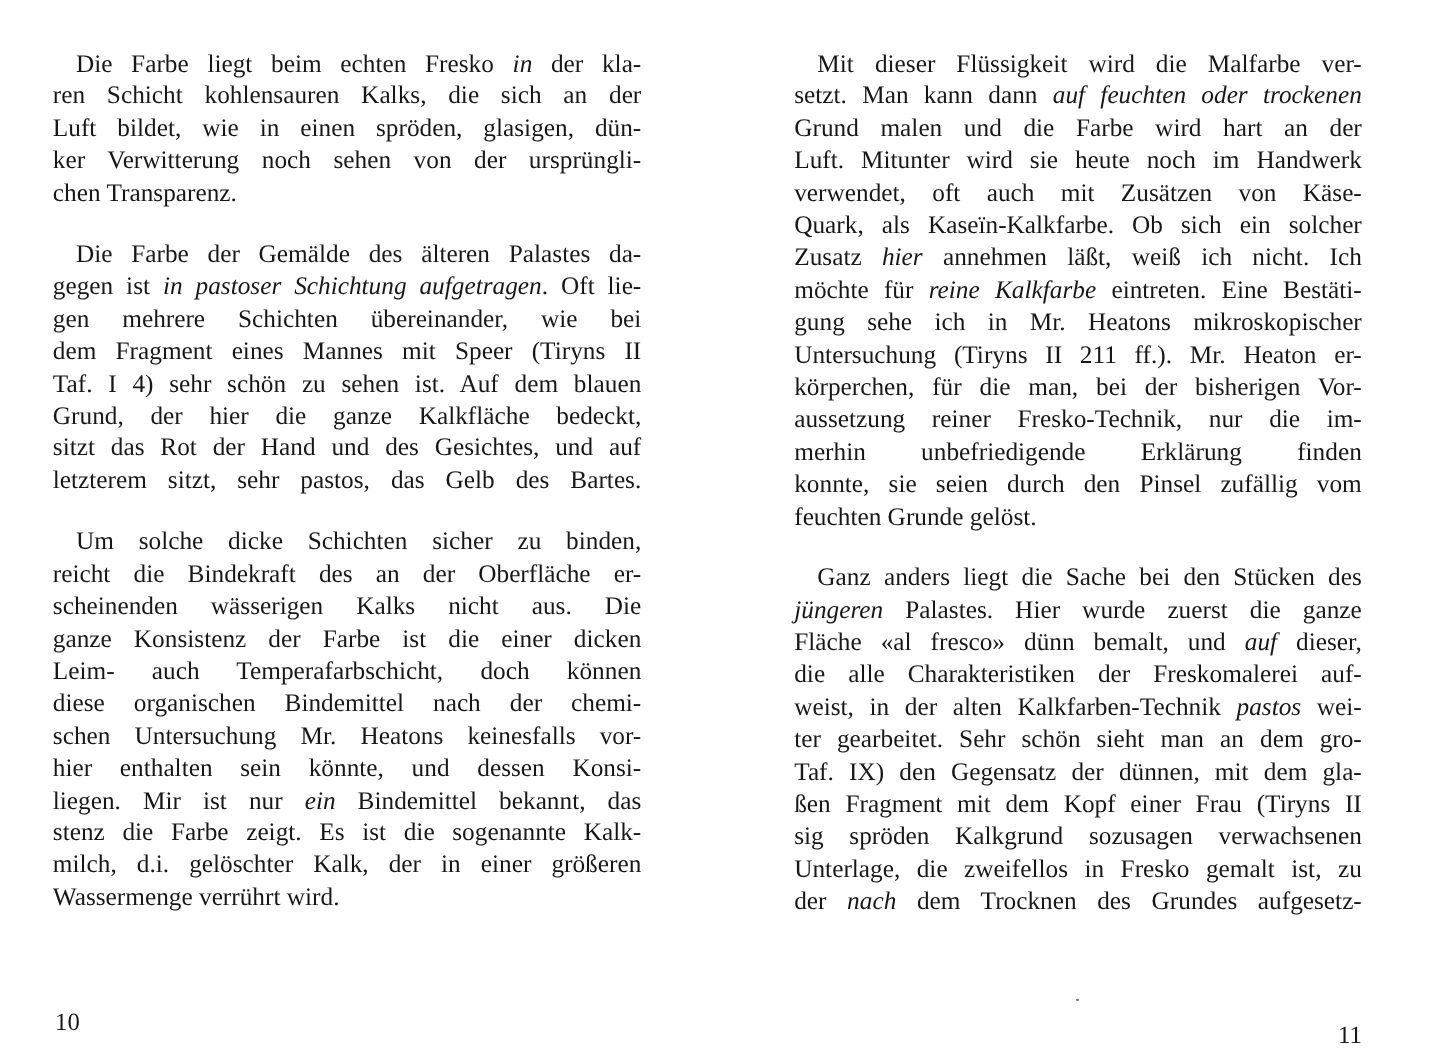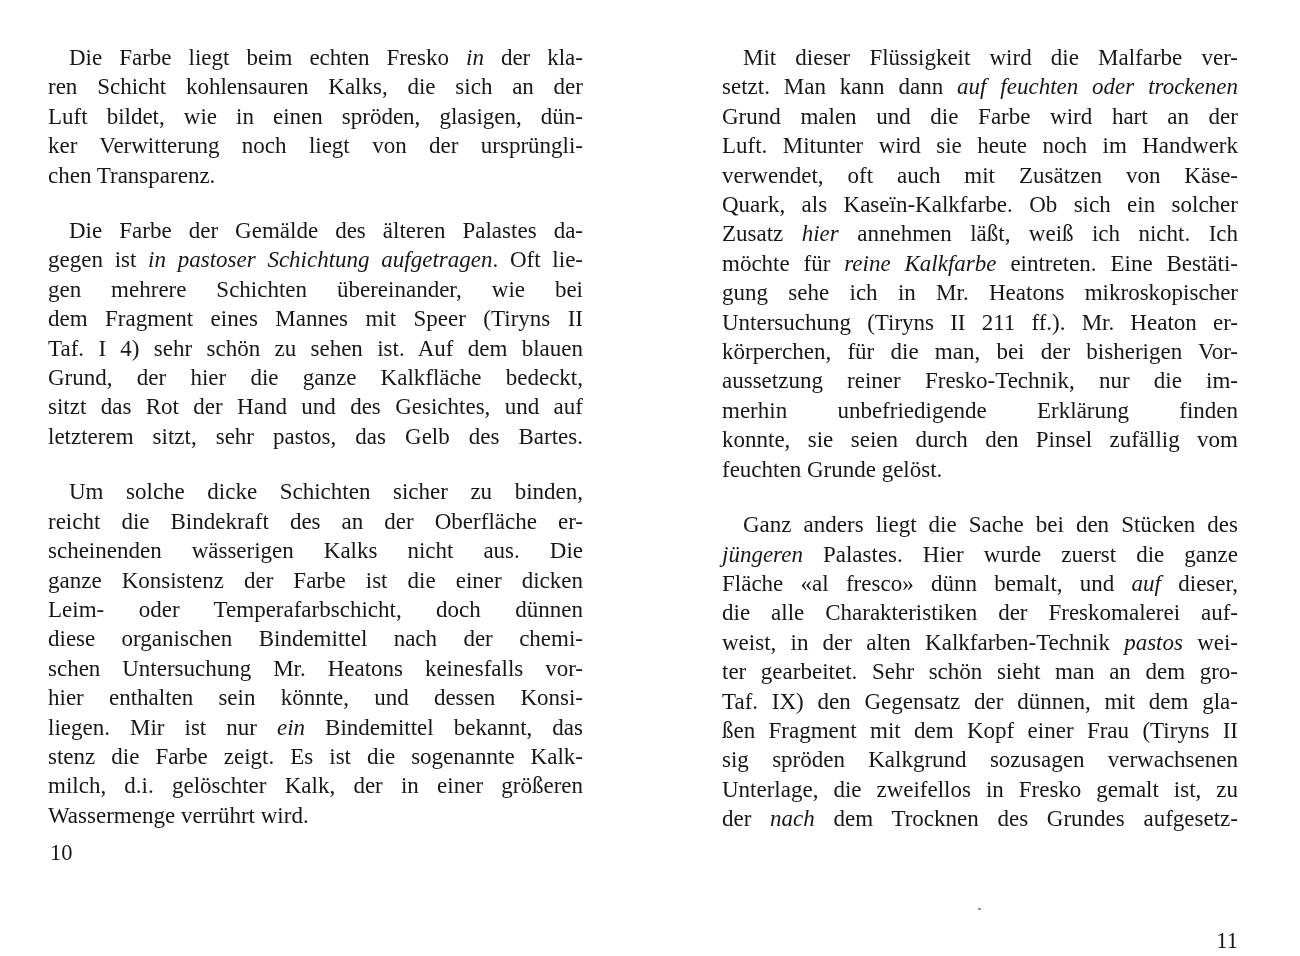--- a/index.html
+++ b/index.html
@@ -35,56 +35,56 @@
   .paragraph .line:first-child { text-indent: 21px; }
 
   .it { font-style: italic; }
 
   .page-number {
     position: absolute;
     font-size: 22.5px;
     line-height: 26px;
     color: #171717;
   }
-  #page-number-left  { left: 50px; top: 840px; }
+  #page-number-left  { left: 50px; top: 916px; }
   #page-number-right { left: 722px; top: 928px; width: 516px; text-align: right; }
 
   .speck {
     position: absolute;
     background: #4a4a4a;
     border-radius: 50%;
   }
 </style>
 </head>
 <body>
 
 <div class="page" id="page-left">
     <div class="paragraph">
       <div class="line"><span>Die Farbe liegt beim echten Fresko </span><span class="it">in</span><span> der kla-</span></div>
       <div class="line"><span>ren Schicht kohlensauren Kalks, die sich an der</span></div>
       <div class="line"><span>Luft bildet, wie in einen spröden, glasigen, dün-</span></div>
-      <div class="line"><span>ker Verwitterung noch liegt von der ursprüngli-</span></div>
+      <div class="line"><span>ker Verwitterung noch sehen von der ursprüngli-</span></div>
       <div class="line flush"><span>chen Transparenz.</span></div>
     </div>
     <div class="paragraph">
       <div class="line"><span>Die Farbe der Gemälde des älteren Palastes da-</span></div>
       <div class="line"><span>gegen ist </span><span class="it">in pastoser Schichtung aufgetragen</span><span>. Oft lie-</span></div>
       <div class="line"><span>gen mehrere Schichten übereinander, wie bei</span></div>
       <div class="line"><span>dem Fragment eines Mannes mit Speer (Tiryns II</span></div>
       <div class="line"><span>Taf. I 4) sehr schön zu sehen ist. Auf dem blauen</span></div>
       <div class="line"><span>Grund, der hier die ganze Kalkfläche bedeckt,</span></div>
       <div class="line"><span>sitzt das Rot der Hand und des Gesichtes, und auf</span></div>
       <div class="line"><span>letzterem sitzt, sehr pastos, das Gelb des Bartes.</span></div>
     </div>
     <div class="paragraph">
       <div class="line"><span>Um solche dicke Schichten sicher zu binden,</span></div>
       <div class="line"><span>reicht die Bindekraft des an der Oberfläche er-</span></div>
       <div class="line"><span>scheinenden wässerigen Kalks nicht aus. Die</span></div>
       <div class="line"><span>ganze Konsistenz der Farbe ist die einer dicken</span></div>
-      <div class="line"><span>Leim- oder Temperafarbschicht, doch dünnen</span></div>
+      <div class="line"><span>Leim- auch Temperafarbschicht, doch können</span></div>
       <div class="line"><span>diese organischen Bindemittel nach der chemi-</span></div>
       <div class="line"><span>schen Untersuchung Mr. Heatons keinesfalls vor-</span></div>
       <div class="line"><span>hier enthalten sein könnte, und dessen Konsi-</span></div>
       <div class="line"><span>liegen. Mir ist nur </span><span class="it">ein</span><span> Bindemittel bekannt, das</span></div>
       <div class="line"><span>stenz die Farbe zeigt. Es ist die sogenannte Kalk-</span></div>
       <div class="line"><span>milch, d.i. gelöschter Kalk, der in einer größeren</span></div>
       <div class="line flush"><span>Wassermenge verrührt wird.</span></div>
     </div>
   </div>
 <div class="page" id="page-right">

